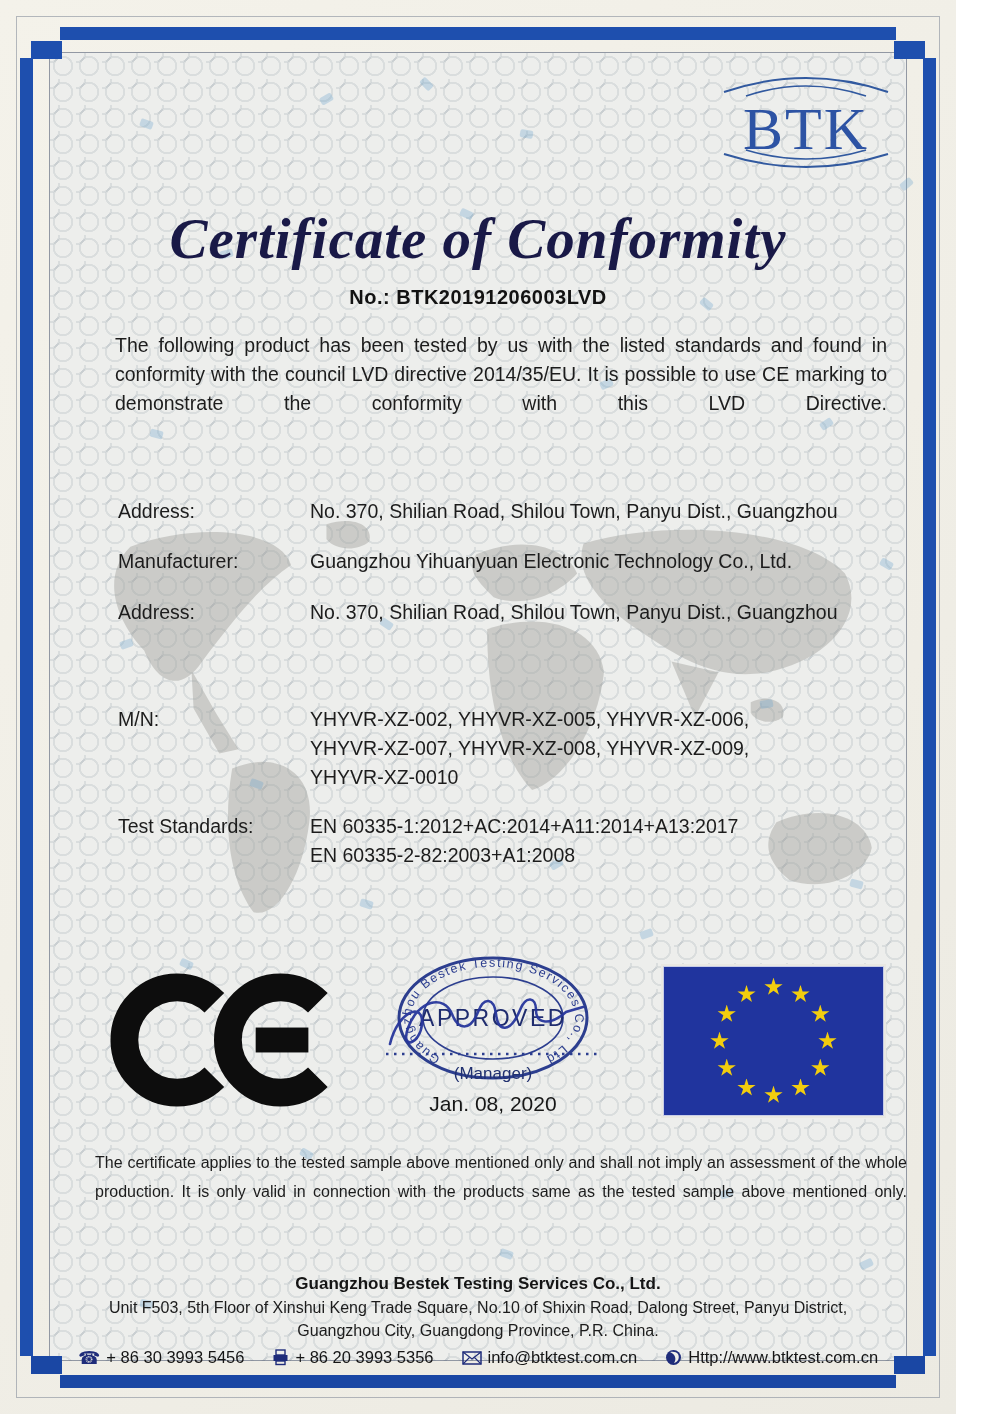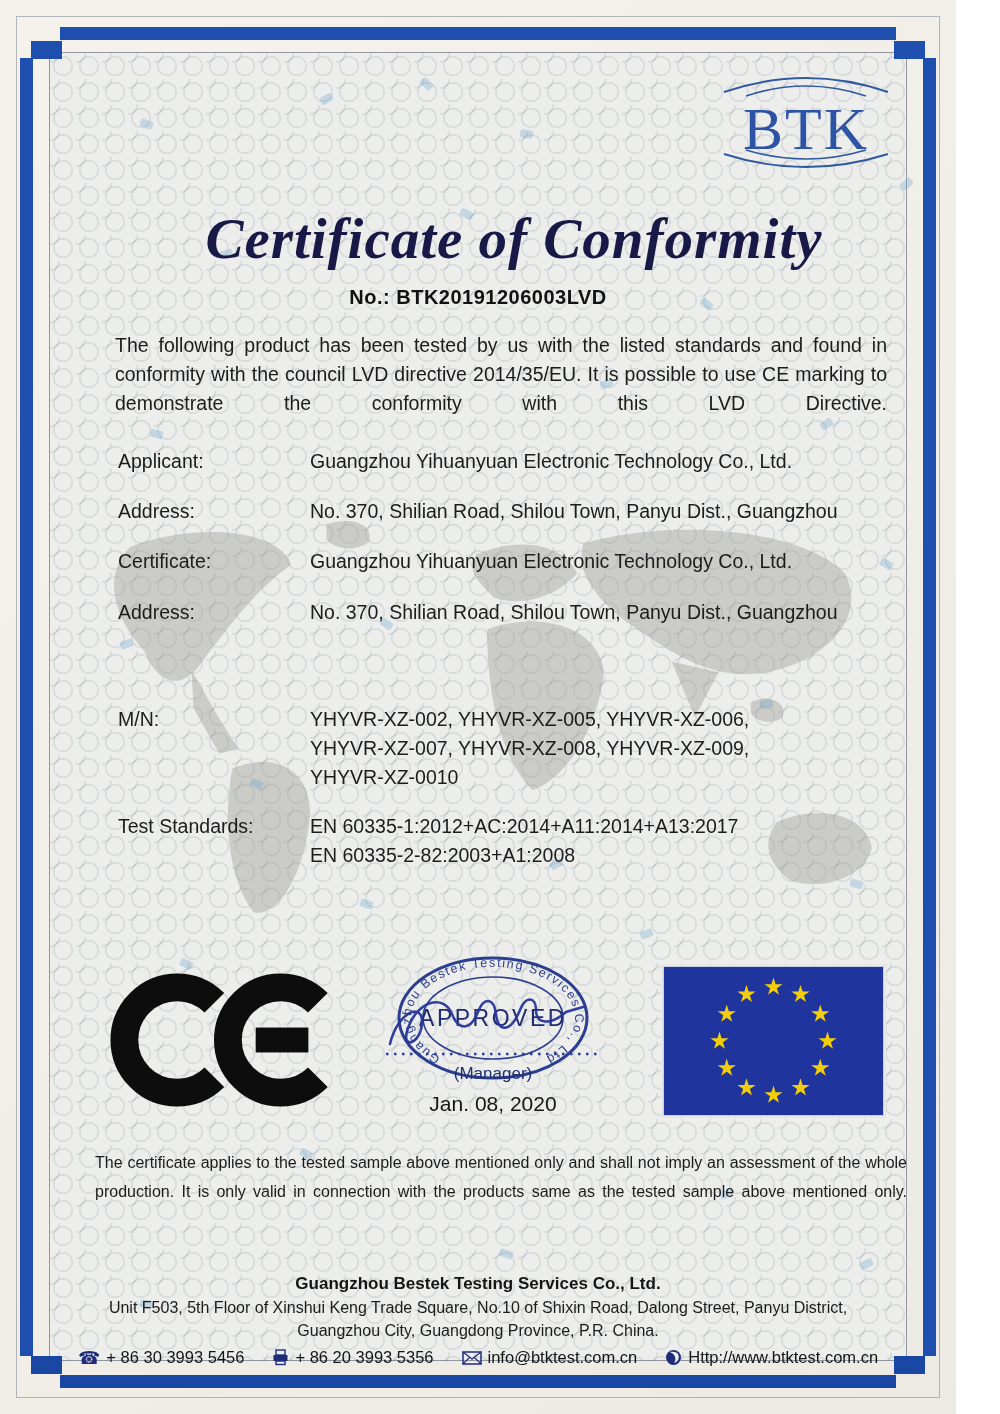--- a/index.html
+++ b/index.html
@@ -31,23 +31,23 @@
          z-index:1;}
 
   .map-wm{position:absolute;left:65px;top:520px;width:870px;height:450px;z-index:1;opacity:.42;pointer-events:none;}
   .specks{position:absolute;inset:0;z-index:1;pointer-events:none;}
   .speck{position:absolute;width:13px;height:8px;background:rgba(110,165,205,.32);border-radius:2px;}
 
   
   .content{position:absolute;inset:0;z-index:2;color:#1c1c1c;}
 
   .logo-wrap{position:absolute;top:62px;right:54px;width:192px;height:114px;}
-  .title{position:absolute;top:206px;left:12px;width:100%;text-align:center;
+  .title{position:absolute;top:206px;left:0;width:100%;text-align:center;
          font-family:"Liberation Serif",serif;font-style:italic;font-weight:bold;
-         font-size:57px;color:#191947;letter-spacing:1px;padding-left:24px;}
+         font-size:57px;color:#191947;letter-spacing:1px;}
   .cert-no{position:absolute;top:286px;left:0;width:100%;text-align:center;
            font-size:20px;font-weight:bold;color:#121212;letter-spacing:.5px;}
 
   .intro{position:absolute;top:331px;left:115px;width:772px;font-size:19.5px;
          line-height:29px;text-align:justify;}
   .intro::after{content:"";display:inline-block;width:100%;}
 
   .frow{position:absolute;left:118px;width:780px;font-size:19.5px;line-height:29px;}
   .frow .lab{display:inline-block;width:192px;vertical-align:top;}
   .frow .val{display:inline-block;width:578px;vertical-align:top;white-space:pre-line;}
@@ -146,28 +146,25 @@
         <path d="M36,88 Q96,106 156,88" stroke="#31599f" stroke-width="1.6" fill="none"></path>
         <path d="M14,92 Q96,118 178,92" stroke="#31599f" stroke-width="2" fill="none"></path>
       </svg>
     </div>
 
     <div class="title">Certificate of Conformity</div>
     <div class="cert-no">No.: BTK20191206003LVD</div>
 
     <div class="intro">The following product has been tested by us with the listed standards and found in conformity with the council LVD directive 2014/35/EU. It is possible to use CE marking to demonstrate the conformity with this LVD Directive.</div>
 
-    <div class="frow r1">
-      <span class="lab">Applicant:</span><span class="val">Guangzhou Yihuanyuan Electronic Technology Co., Ltd.</span>
-    </div>
     <div class="frow r2">
       <span class="lab">Address:</span><span class="val">No. 370, Shilian Road, Shilou Town, Panyu Dist., Guangzhou</span>
     </div>
     <div class="frow r3">
-      <span class="lab">Certificate:</span><span class="val">Guangzhou Yihuanyuan Electronic Technology Co., Ltd.</span>
+      <span class="lab">Manufacturer:</span><span class="val">Guangzhou Yihuanyuan Electronic Technology Co., Ltd.</span>
     </div>
     <div class="frow r4">
       <span class="lab">Address:</span><span class="val">No. 370, Shilian Road, Shilou Town, Panyu Dist., Guangzhou</span>
     </div>
     <div class="frow r6">
       <span class="lab">M/N:</span><span class="val">YHYVR-XZ-002, YHYVR-XZ-005, YHYVR-XZ-006,
 YHYVR-XZ-007, YHYVR-XZ-008, YHYVR-XZ-009,
 YHYVR-XZ-0010</span>
     </div>
     <div class="frow r7">

